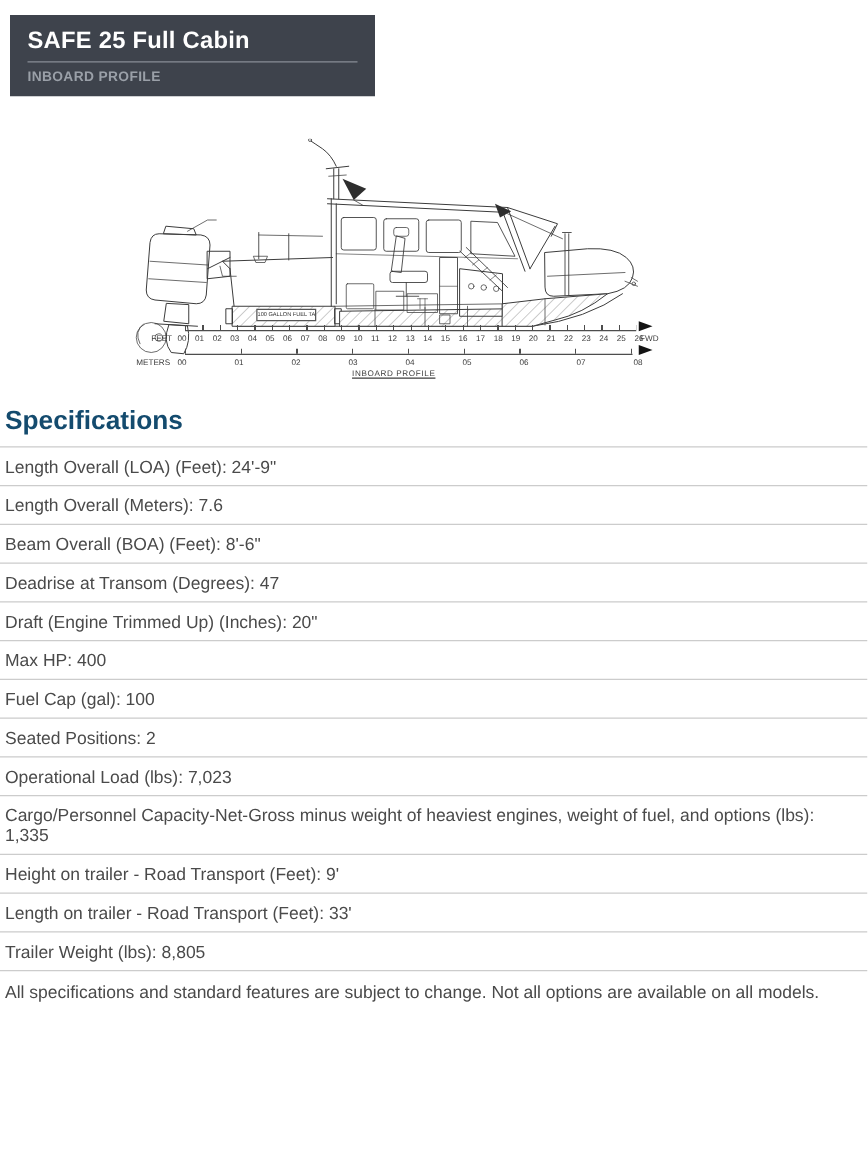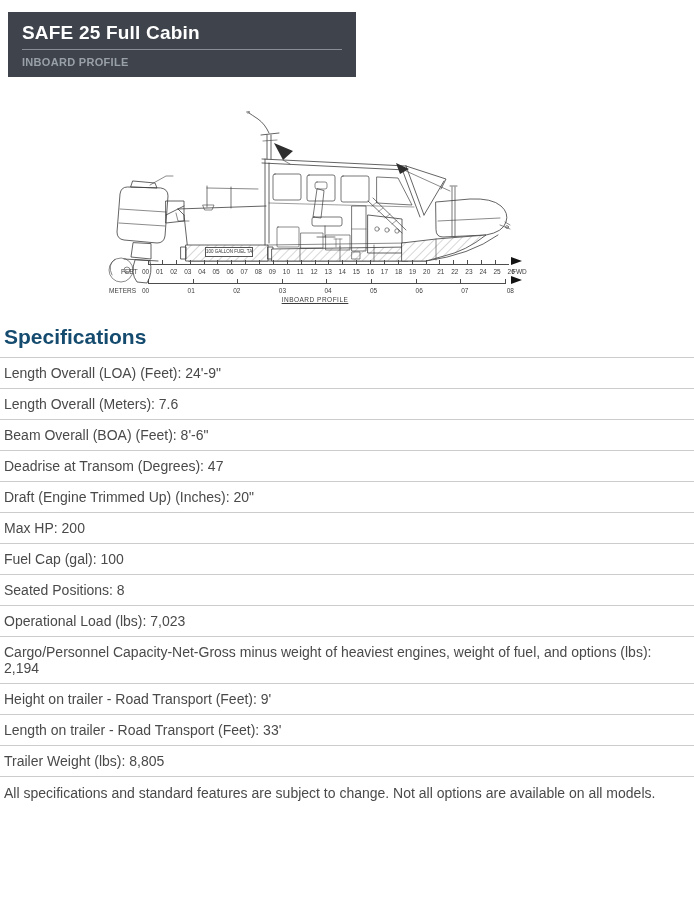--- a/index.html
+++ b/index.html
@@ -2,21 +2,21 @@
 <html><head>
 <meta charset="utf-8">
 <style>
   * { margin:0; padding:0; box-sizing:border-box; }
   html,body { background:#ffffff; font-family:"Liberation Sans", sans-serif; }
   body { width:694px; height:922px; overflow:hidden; position:relative; }
 
   
   .header-box {
     margin:12px 8px 0 8px;
-    width:348px;
+    width:292px;
     background:#3e434c;
     padding:10px 14px 9px 14px;
   }
   .header-title { color:#ffffff; font-size:19px; font-weight:600; line-height:22px; letter-spacing:.2px; }
   .header-rule { border:none; border-top:1px solid #888d95; margin:5px 0 6px 0; }
   .header-sub { color:#9aa0a8; font-size:11px; font-weight:700; letter-spacing:.3px; }
 
   
   .drawing { position:relative; height:202px; margin-top:32px; }
   .drawing svg { position:absolute; left:100px; top:2px; }
@@ -235,32 +235,32 @@
 
       <div class="spec-row">Length Overall (Meters): 7.6</div>
 
       <div class="spec-row">Beam Overall (BOA) (Feet): 8'-6"</div>
 
 
       <div class="spec-row">Deadrise at Transom (Degrees): 47</div>
 
       <div class="spec-row">Draft (Engine Trimmed Up) (Inches): 20"</div>
 
-      <div class="spec-row">Max HP: 200</div>
+      <div class="spec-row">Max HP: 400</div>
 
       <div class="spec-row">Fuel Cap (gal): 100</div>
 
 
-      <div class="spec-row">Seated Positions: 8</div>
+      <div class="spec-row">Seated Positions: 2</div>
 
 
 
       <div class="spec-row">Operational Load (lbs): 7,023</div>
 
-      <div class="spec-row">Cargo/Personnel Capacity-Net-Gross minus weight of heaviest engines, weight of fuel, and options (lbs): 2,194</div>
+      <div class="spec-row">Cargo/Personnel Capacity-Net-Gross minus weight of heaviest engines, weight of fuel, and options (lbs): 1,335</div>
 
       <div class="spec-row">Height on trailer - Road Transport (Feet): 9'</div>
 
       <div class="spec-row">Length on trailer - Road Transport (Feet): 33'</div>
 
       <div class="spec-row">Trailer Weight (lbs): 8,805</div>
     </div>
 
   <div class="footer"><span>All specifications and standard features are subject to change. Not all options are available on all models. </span></div>
 </div>

